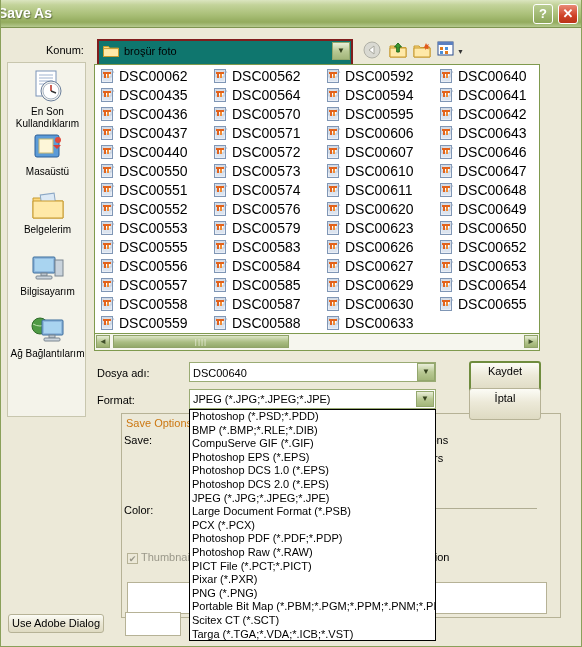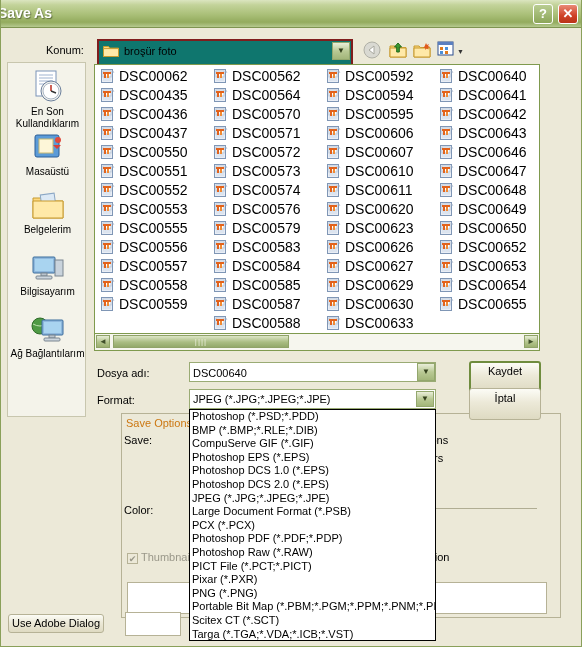--- a/index.html
+++ b/index.html
@@ -378,20 +378,29 @@
                 <path d="M11.5 1.5 L13.5 3.5 L11.5 3.5 Z" fill="#9fb0c6"></path>
               </svg></span><span>DSC00437</span></div>
           <div class="frow"><span class="ico"><svg width="14" height="15" viewBox="0 0 14 15">
                 <rect x="0.5" y="0.5" width="11" height="13" fill="#e9eef6" stroke="#7f96b5"></rect>
                 <rect x="2" y="2" width="8" height="6" fill="#ffffff" stroke="#b8c4d4"></rect>
                 <rect x="2" y="3" width="8" height="2" fill="#e2621c"></rect>
                 <rect x="3" y="5" width="2" height="4" fill="#e2621c"></rect>
                 <rect x="6" y="5" width="2" height="4" fill="#f08a33"></rect>
                 <rect x="2" y="9" width="8" height="3" fill="#dce4ef"></rect>
                 <path d="M11.5 1.5 L13.5 3.5 L11.5 3.5 Z" fill="#9fb0c6"></path>
+              </svg></span><span>DSC00440</span></div>
+          <div class="frow"><span class="ico"><svg width="14" height="15" viewBox="0 0 14 15">
+                <rect x="0.5" y="0.5" width="11" height="13" fill="#e9eef6" stroke="#7f96b5"></rect>
+                <rect x="2" y="2" width="8" height="6" fill="#ffffff" stroke="#b8c4d4"></rect>
+                <rect x="2" y="3" width="8" height="2" fill="#e2621c"></rect>
+                <rect x="3" y="5" width="2" height="4" fill="#e2621c"></rect>
+                <rect x="6" y="5" width="2" height="4" fill="#f08a33"></rect>
+                <rect x="2" y="9" width="8" height="3" fill="#dce4ef"></rect>
+                <path d="M11.5 1.5 L13.5 3.5 L11.5 3.5 Z" fill="#9fb0c6"></path>
               </svg></span><span>DSC00550</span></div>
           <div class="frow"><span class="ico"><svg width="14" height="15" viewBox="0 0 14 15">
                 <rect x="0.5" y="0.5" width="11" height="13" fill="#e9eef6" stroke="#7f96b5"></rect>
                 <rect x="2" y="2" width="8" height="6" fill="#ffffff" stroke="#b8c4d4"></rect>
                 <rect x="2" y="3" width="8" height="2" fill="#e2621c"></rect>
                 <rect x="3" y="5" width="2" height="4" fill="#e2621c"></rect>
                 <rect x="6" y="5" width="2" height="4" fill="#f08a33"></rect>
                 <rect x="2" y="9" width="8" height="3" fill="#dce4ef"></rect>
                 <path d="M11.5 1.5 L13.5 3.5 L11.5 3.5 Z" fill="#9fb0c6"></path>
               </svg></span><span>DSC00551</span></div>

